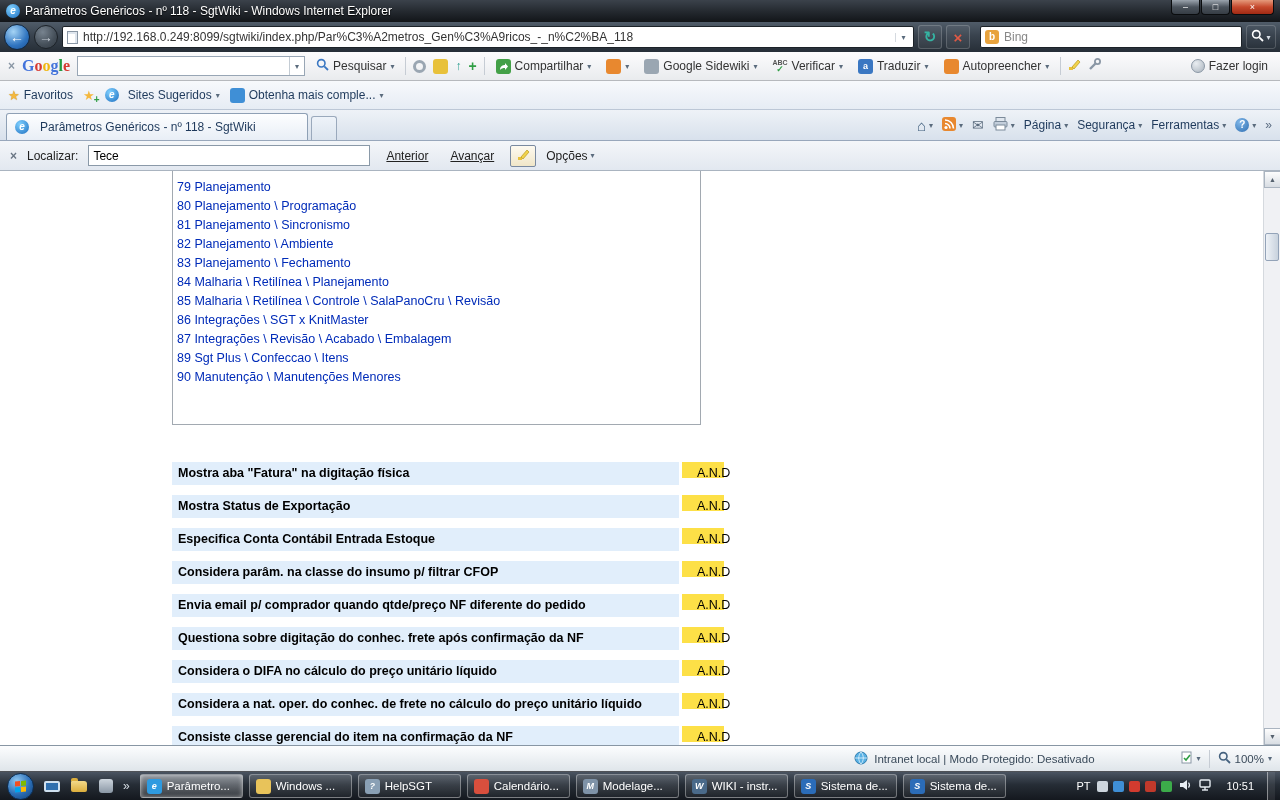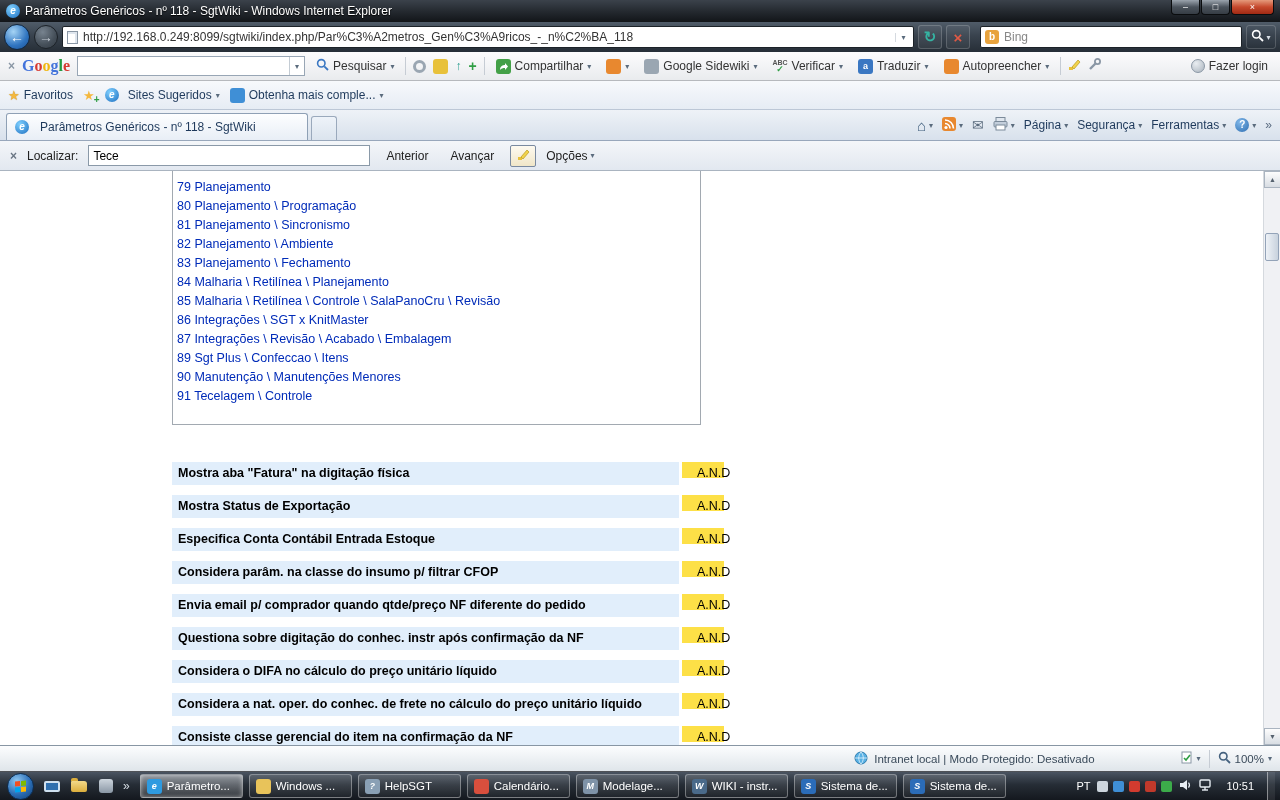--- a/index.html
+++ b/index.html
@@ -92,21 +92,21 @@
     color:#fff; font-size:10px; font-weight:bold; line-height:14px; text-align:center; }
   .chevrons { color:#5a6b80; font-size:12px; }
 
   
   #findbar { position:absolute; top:141px; left:0; right:0; height:30px;
     background:linear-gradient(#f4f6f9,#e2e8f0); border-bottom:1px solid #aab4c0;
     display:flex; align-items:center; gap:10px; padding:0 10px; font-size:12px; color:#222; }
   .find-close { color:#6a7684; font-weight:bold; }
   #find-input { width:282px; height:21px; border:1px solid #8a99a8; font-size:12px; padding:0 4px;
     font-family:"Liberation Sans",sans-serif; }
-  .flatbtn { padding:3px 6px; border-radius:2px; }
+  .flatbtn { padding:3px 6px; border-radius:2px;text-decoration:underline; }
   .hilite-btn { width:26px; height:22px; border:1px solid #7a8aa0; border-radius:2px;
     background:linear-gradient(#fefaf0,#f0e6c8); display:flex; align-items:center; justify-content:center; }
 
   
   #content { position:absolute; top:171px; left:0; width:1280px; height:574px; background:#fff; overflow:hidden; }
   .tocbox { position:absolute; left:172px; top:-14px; width:529px; height:268px; border:1px solid #a2a9b1;
     background:#fff; padding:20px 0 0 4px; overflow:hidden; }
   .toclink { display:block; height:19px; line-height:19px; font-size:12.5px; color:#002bb8; text-decoration:none; white-space:nowrap; }
   .section-head { position:absolute; left:172px; right:33px; top:260px; display:flex; align-items:baseline; justify-content:space-between; }
   .section-head h2 { font-size:17px; font-weight:bold; color:#000; }
@@ -385,21 +385,20 @@
         <a class="toclink" href="#">80 Planejamento \ Programação</a>
         <a class="toclink" href="#">81 Planejamento \ Sincronismo</a>
         <a class="toclink" href="#">82 Planejamento \ Ambiente</a>
         <a class="toclink" href="#">83 Planejamento \ Fechamento</a>
         <a class="toclink" href="#">84 Malharia \ Retilínea \ Planejamento</a>
         <a class="toclink" href="#">85 Malharia \ Retilínea \ Controle \ SalaPanoCru \ Revisão</a>
         <a class="toclink" href="#">86 Integrações \ SGT x KnitMaster</a>
         <a class="toclink" href="#">87 Integrações \ Revisão \ Acabado \ Embalagem</a>
         <a class="toclink" href="#">89 Sgt Plus \ Confeccao \ Itens</a>
         <a class="toclink" href="#">90 Manutenção \ Manutenções Menores</a>
-        <a class="toclink" href="#">91 Tecelagem \ Controle</a>
       </div>
 
 
     <div class="params">
       <div class="prow">
         <div class="p-label">Mostra aba "Fatura" na digitação física</div>
         <div class="p-value">A.N.D</div>
       </div>
 
       <div class="prow">
@@ -416,21 +415,21 @@
         <div class="p-label">Considera parâm. na classe do insumo p/ filtrar CFOP</div>
         <div class="p-value">A.N.D</div>
       </div>
 
       <div class="prow">
         <div class="p-label">Envia email p/ comprador quando qtde/preço NF diferente do pedido</div>
         <div class="p-value">A.N.D</div>
       </div>
 
       <div class="prow">
-        <div class="p-label">Questiona sobre digitação do conhec. instr após confirmação da NF</div>
+        <div class="p-label">Questiona sobre digitação do conhec. frete após confirmação da NF</div>
         <div class="p-value">A.N.D</div>
       </div>
 
       <div class="prow">
         <div class="p-label">Considera o DIFA no cálculo do preço unitário líquido</div>
         <div class="p-value">A.N.D</div>
       </div>
 
       <div class="prow">
         <div class="p-label">Considera a nat. oper. do conhec. de frete no cálculo do preço unitário líquido</div>

